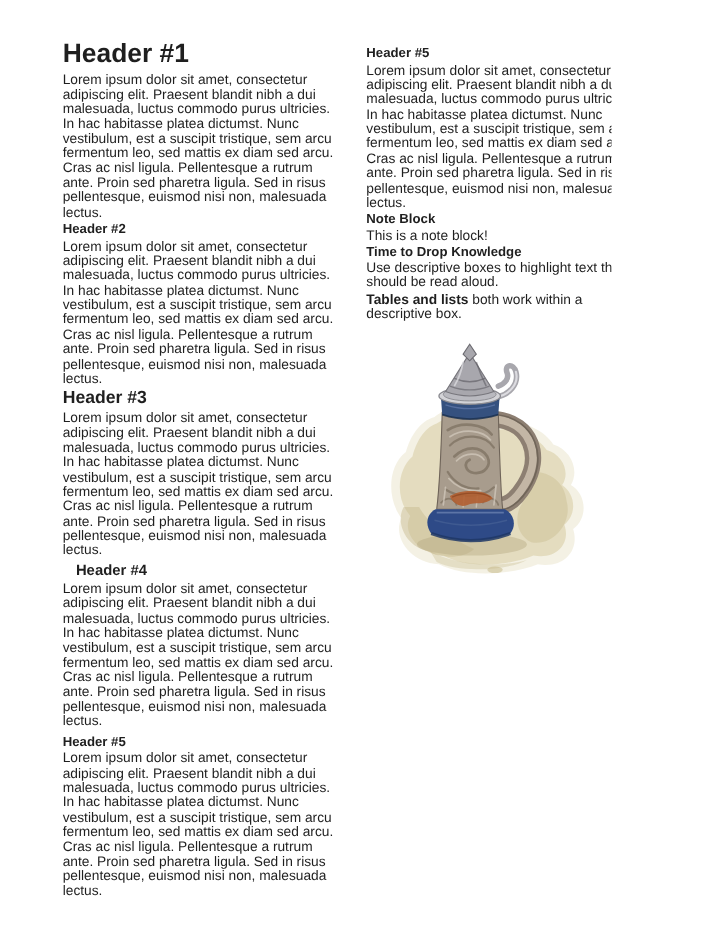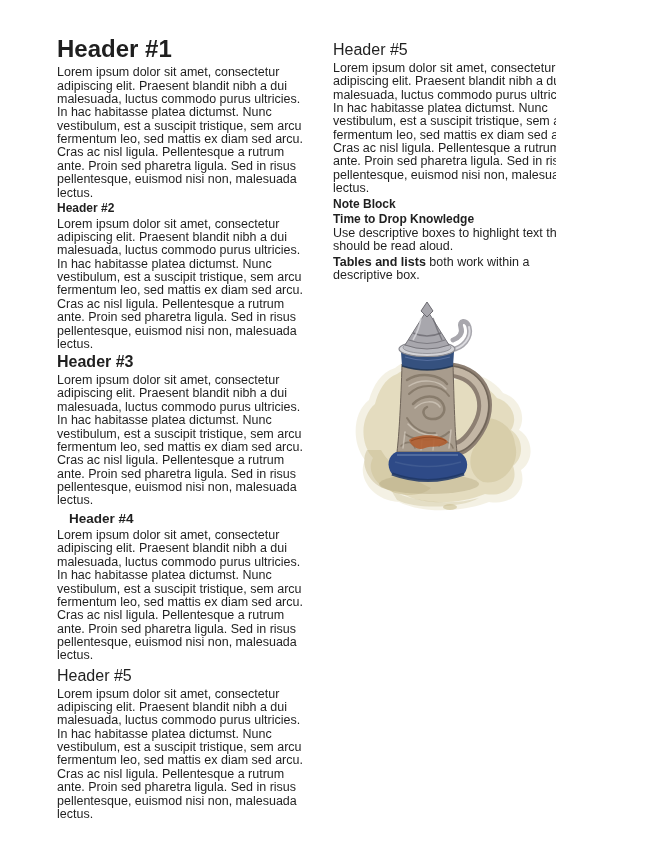--- a/index.html
+++ b/index.html
@@ -15,21 +15,21 @@
   .col-left{left:57px;}
   .col-right{left:333px;}
   p.body{
     font-size:12.5px;line-height:1.07;margin:0 0 2px 0;
     color:#1f1f1f;text-align:left;
   }
   h1.doc{font-size:24px;line-height:1.05;margin:0 0 5px 0;font-weight:bold;}
   h2.doc{font-size:12px;line-height:1.05;margin:2px 0 3px 0;font-weight:bold;}
   h3.doc{font-size:16px;line-height:1.05;margin:3px 0 3px 0;font-weight:bold;}
   h4.doc{font-size:13.5px;line-height:1.05;margin:4px 0 3px 0;font-weight:bold;padding-left:12px;}
-  h5.doc{font-size:16px;line-height:1.05;margin:5px 0 3px 0;font-weight:normal;}
+  h5.doc{font-size:12px;line-height:1.05;margin:5px 0 3px 0;font-weight:bold;}
   .mini-head{font-size:12px;line-height:1.1;margin:2px 0 1px 0;font-weight:bold;}
   .lead-bold{font-weight:bold;}
   .illustration{margin:18px 0 0 18px;display:block;}
 </style>
 </head>
 <body>
 
 <div class="page">
 
   <div class="col col-left">
@@ -63,20 +63,21 @@
 
   <div class="col col-right">
 
     <section>
       <h5 class="doc" style="margin-top:6px">Header #5</h5>
       <p class="body">Lorem ipsum dolor sit amet, consectetur adipiscing elit. Praesent blandit nibh a dui malesuada, luctus commodo purus ultricies. In hac habitasse platea dictumst. Nunc vestibulum, est a suscipit tristique, sem arcu fermentum leo, sed mattis ex diam sed arcu. Cras ac nisl ligula. Pellentesque a rutrum ante. Proin sed pharetra ligula. Sed in risus pellentesque, euismod nisi non, malesuada lectus.</p>
     </section>
 
     <section>
       <div class="mini-head">Note Block</div>
+      <p class="body">This is a note block!</p>
     </section>
 
     <section>
       <div class="mini-head">Time to Drop Knowledge</div>
       <p class="body">Use descriptive boxes to highlight text that should be read aloud.</p>
       <p class="body"><span class="lead-bold">Tables and lists</span><span> both work within a descriptive box.</span></p>
     </section>
 
     <svg class="illustration" width="250" height="218" viewBox="0 0 250 218" xmlns="http://www.w3.org/2000/svg">
 

